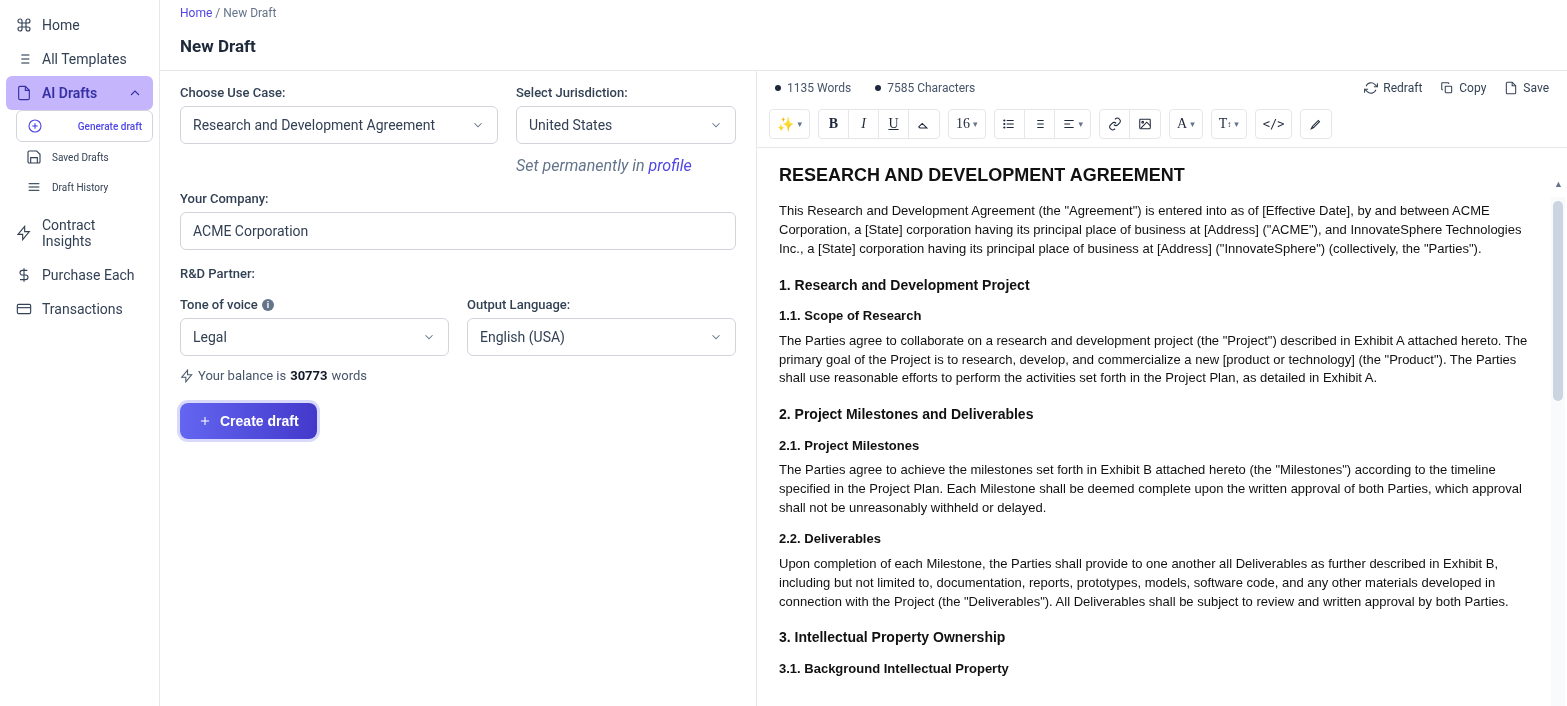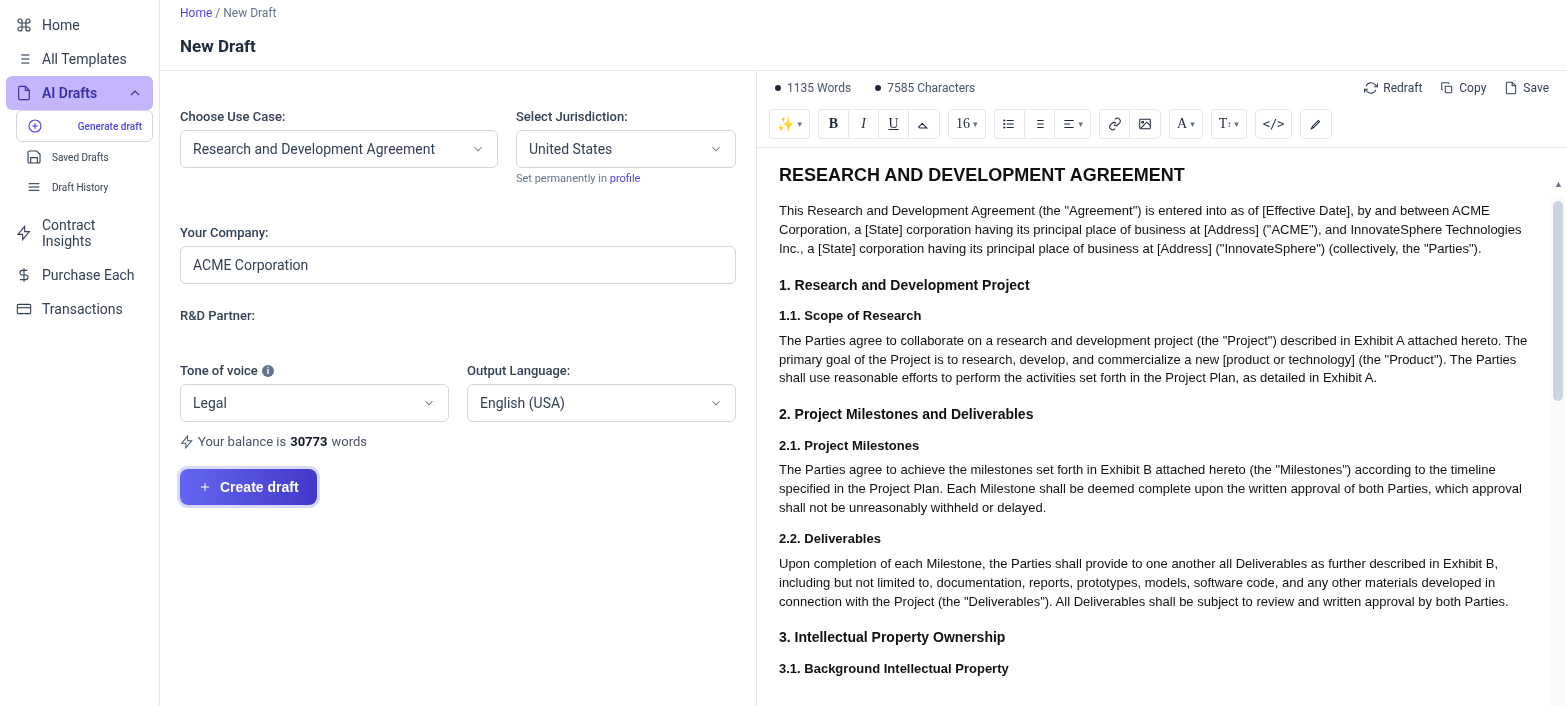--- a/index.html
+++ b/index.html
@@ -73,36 +73,36 @@
 }
 
 .form-col {
   width: 597px;
   padding: 14px 20px;
   border-right:1px solid #e5e7eb;
   overflow-y:auto;
 }
 .row2 { display:flex; gap:18px; }
 .fld { flex:1; margin-bottom: 16px; }
-.lbl { font-size:13px; font-weight:500; color:#334155; margin-bottom:6px; display:flex; align-items:center; gap:4px;margin-top:24px;}
+.lbl { font-size:13px; font-weight:500; color:#334155; margin-bottom:6px; display:flex; align-items:center; gap:4px;}
 .sel, .inp {
   width:100%;
   border:1px solid #d1d5db;
   border-radius:6px;
   padding: 10px 12px;
   font-size:14px;
   color:#334155;
   background:#fff;
   display:flex;
   align-items:center;
   justify-content:space-between;
   cursor:pointer;
 }
 .sel .chev { color:#64748b; }
-.hint { font-size:11px; color:#64748b; margin-top:4px; }
+.hint { font-size:16px; color:#64748b; margin-top:12px;font-style:italic; }
 .hint a { color:#4f46e5; text-decoration:none;}
 .bal { font-size:13px; color:#475569; display:flex; align-items:center; gap:4px; margin-top:-4px;}
 .bal b { color:#111827; font-weight:700; }
 .btn-row { display:flex; margin-top:20px;}
 .btn-create {
   background: linear-gradient(90deg,#6366f1,#4338ca);
   color:#fff;
   border:none;
   padding:10px 18px;
   border-radius:8px;

